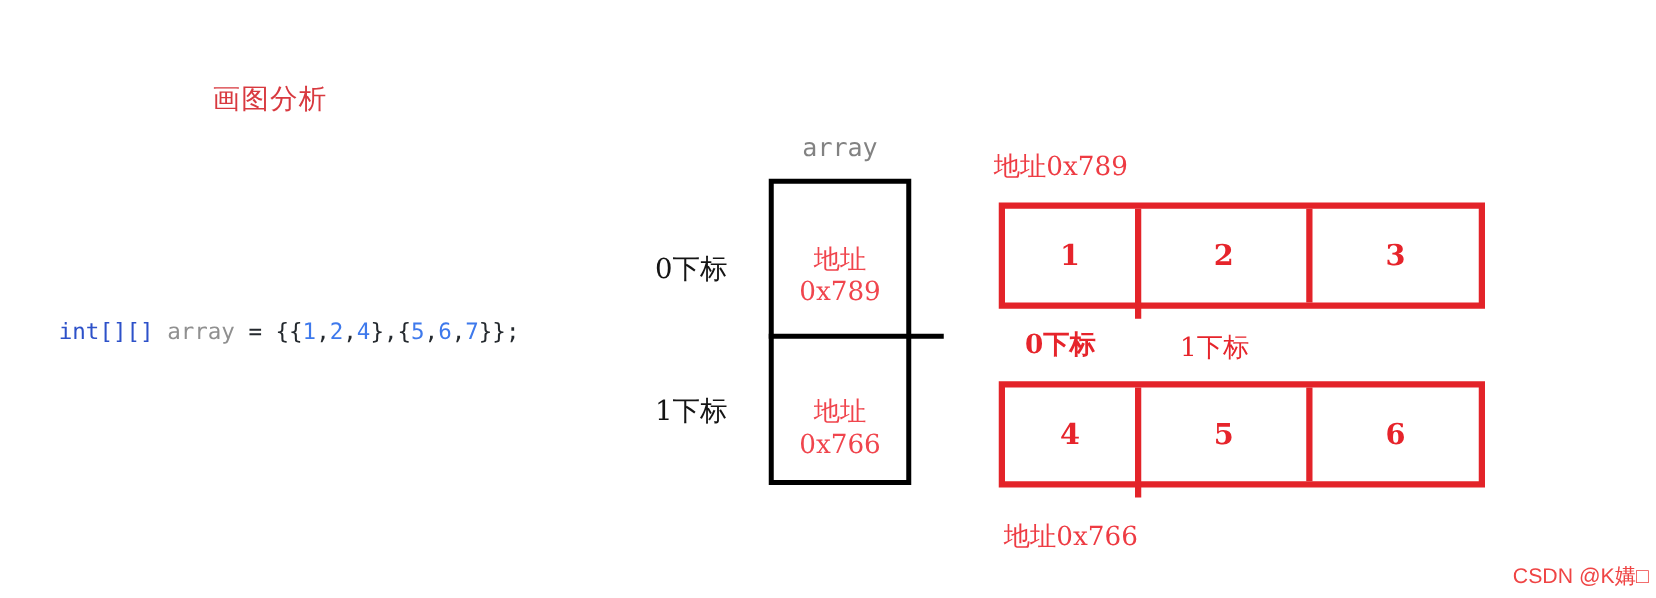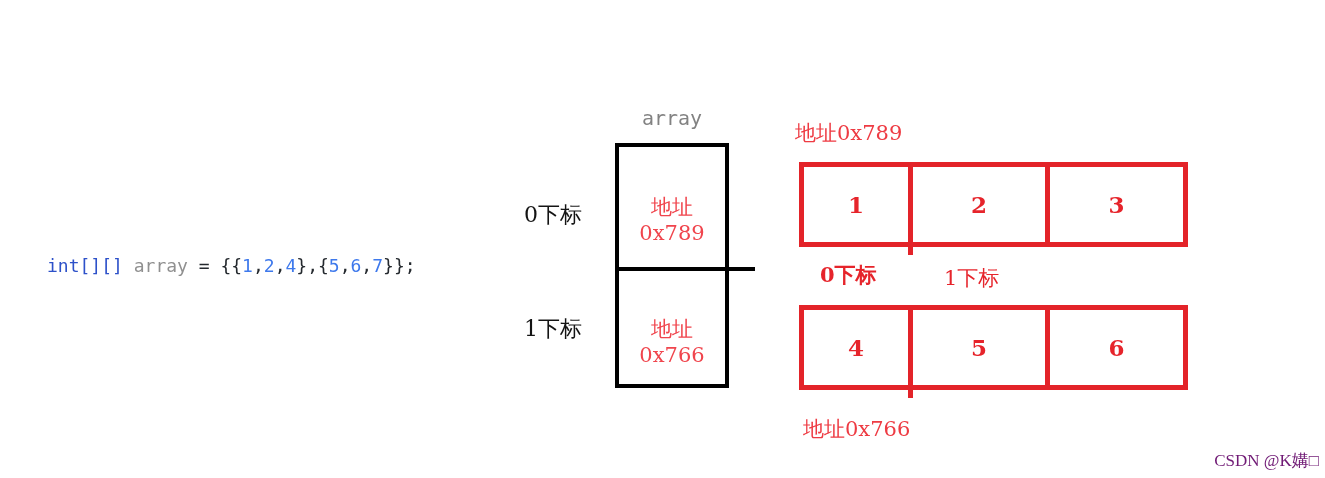--- a/index.html
+++ b/index.html
@@ -54,28 +54,29 @@
   .red-div{width:5px;background:#e32329;height:100%;}
   .red-div.overshoot{height:calc(100% + 13px);}
   .addr{position:absolute;color:#ee3b43;font-size:21px;}
   .addr.a0{left:795px;top:119px;}
   .addr.a1{left:803px;top:415px;}
   .idx-red{position:absolute;color:#e6242b;font-size:21px;}
   .idx-red.i0{left:820px;top:261px;font-weight:bold;}
   .idx-red.i1{left:944px;top:264px;}
   .watermark{
     position:absolute;right:6px;top:449px;
-    font-family:Liberation Serif, serif;font-size:17px;color:#701a75;
+    font-family:Liberation Sans, sans-serif;font-size:17px;color:#ef4444;
   }
 </style>
 </head>
 <body>
 
 <div class="canvas">
 
+  <div class="title">画图分析</div>
 
   <div class="code"><span style="color: rgb(45, 81, 201);">int[][]</span><span style="color: rgb(36, 41, 46);"> </span><span style="color: rgb(144, 144, 144);">array</span><span style="color: rgb(36, 41, 46);"> = </span><span style="color: rgb(36, 41, 46);">{{</span><span style="color: rgb(62, 121, 236);">1</span><span style="color: rgb(36, 41, 46);">,</span><span style="color: rgb(62, 121, 236);">2</span><span style="color: rgb(36, 41, 46);">,</span><span style="color: rgb(62, 121, 236);">4</span><span style="color: rgb(36, 41, 46);">},{</span><span style="color: rgb(62, 121, 236);">5</span><span style="color: rgb(36, 41, 46);">,</span><span style="color: rgb(62, 121, 236);">6</span><span style="color: rgb(36, 41, 46);">,</span><span style="color: rgb(62, 121, 236);">7</span><span style="color: rgb(36, 41, 46);">}};</span></div>
 
   <div class="array-label">array</div>
 
   <div class="idx-black r0">0下标</div>
   <div class="idx-black r1">1下标</div>
 
   <div class="ptr-box">
     <div class="ptr-divider"></div>

